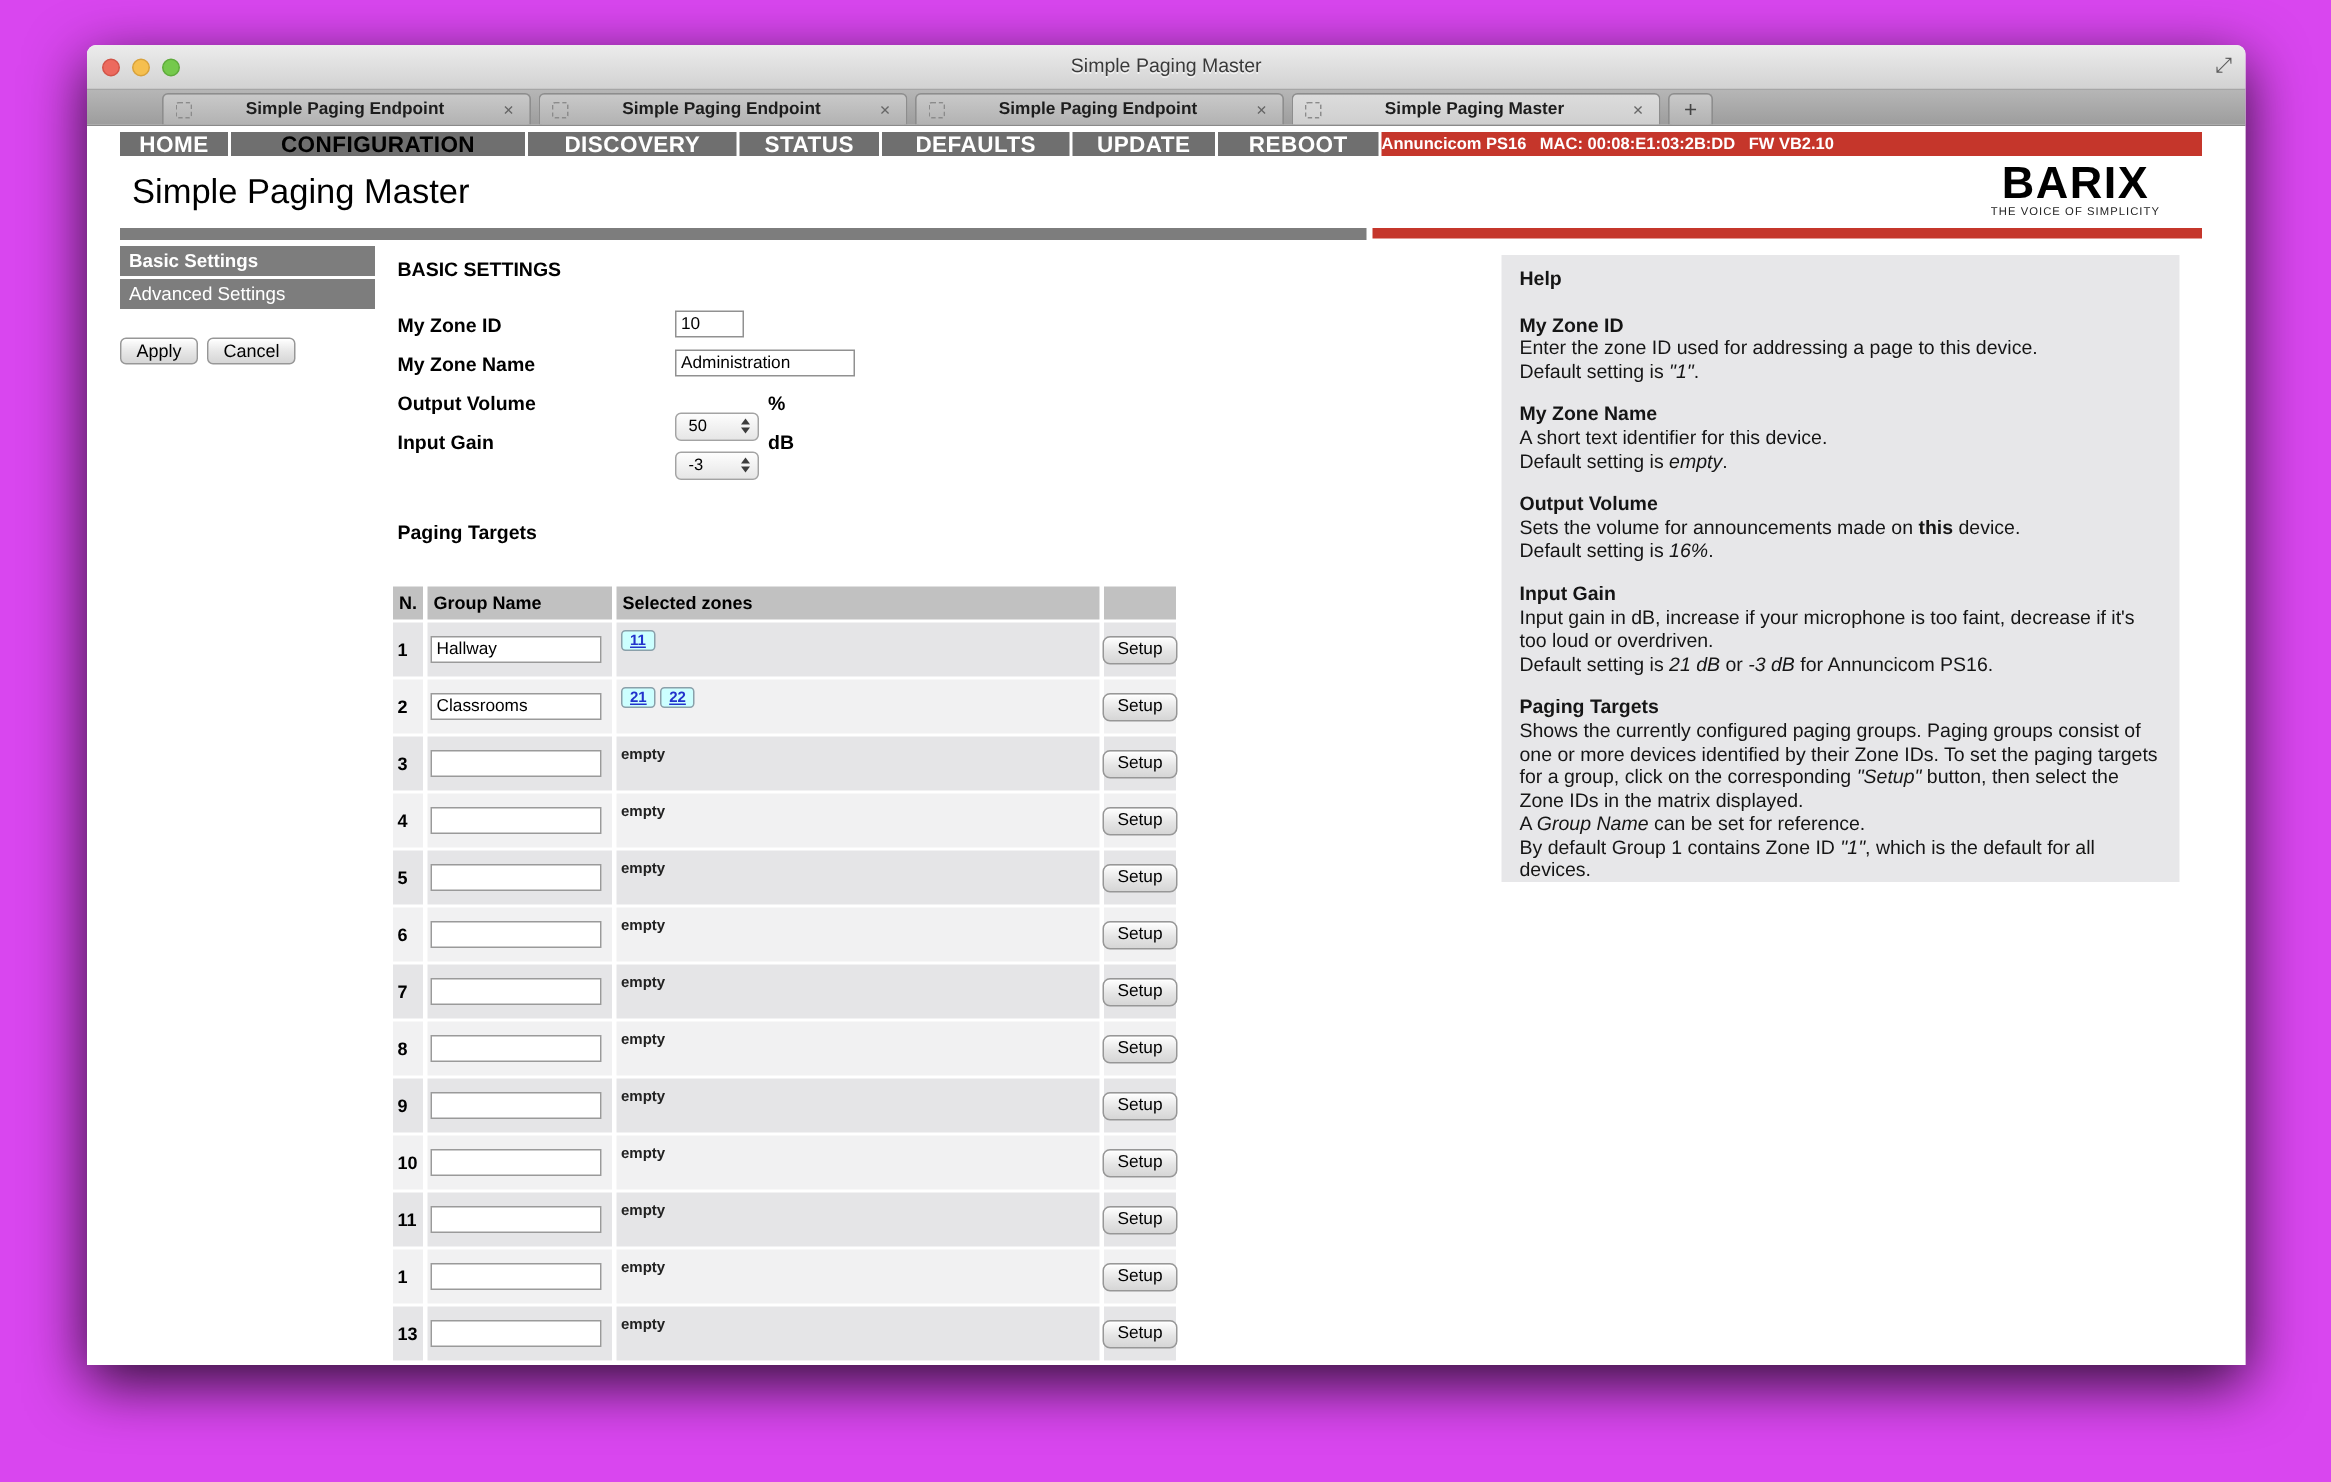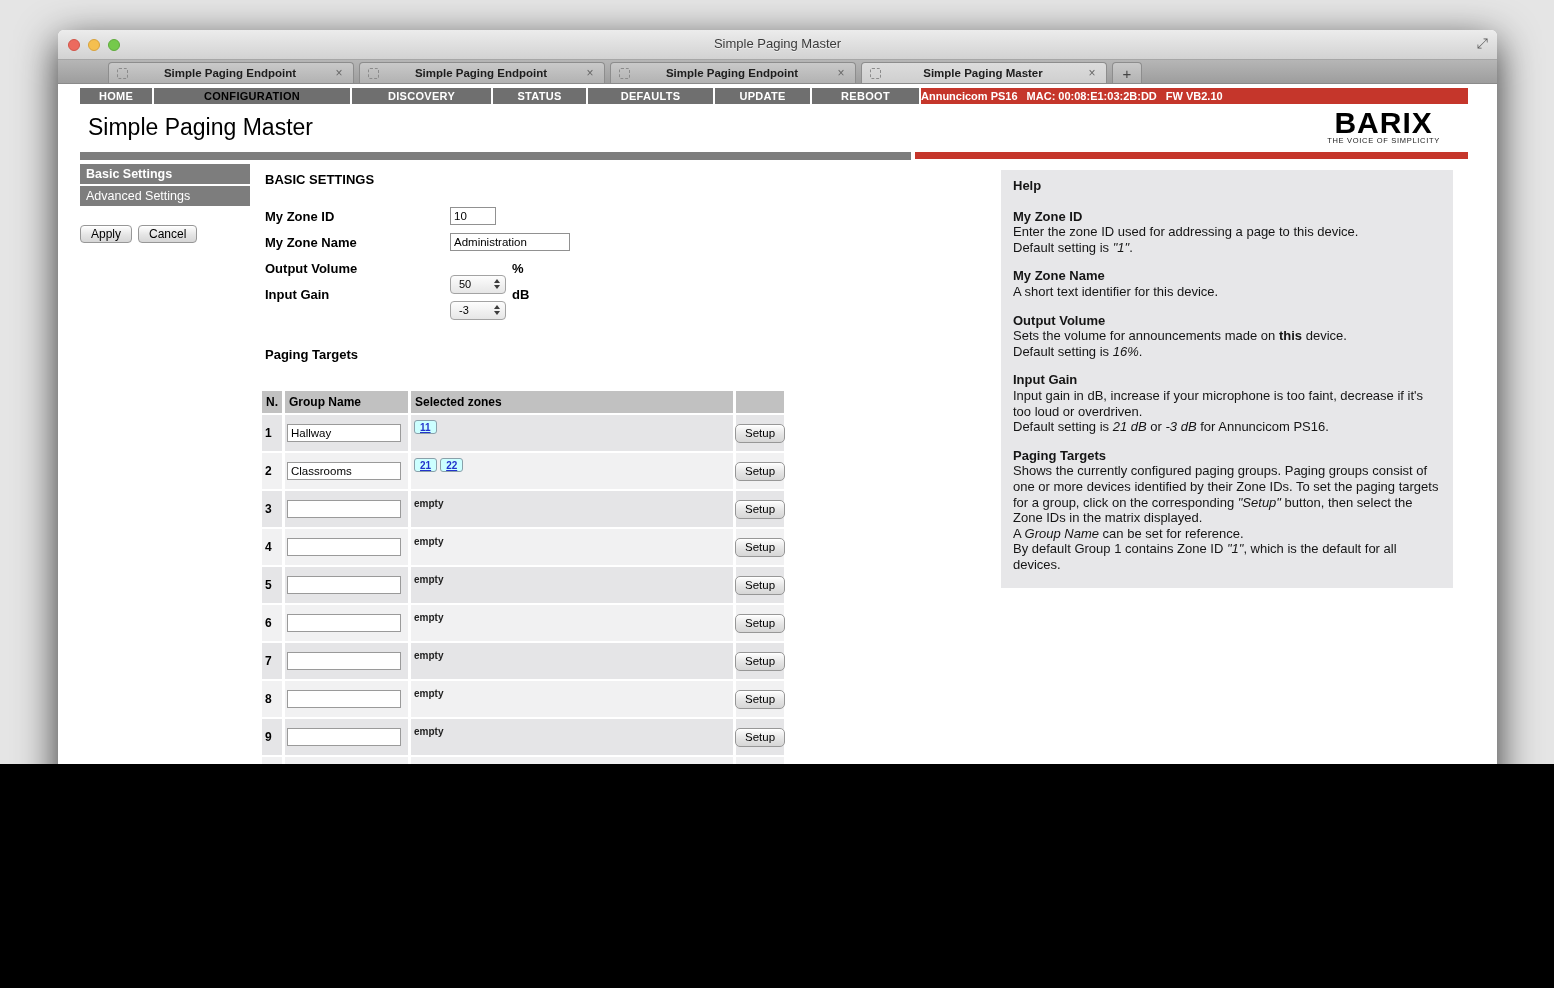--- a/index.html
+++ b/index.html
@@ -1,18 +1,18 @@
 <!DOCTYPE html>
 <html><head>
 <meta charset="utf-8">
 <style>
   * { box-sizing: border-box; margin: 0; padding: 0; }
   html,body { background:#000; }
   body { font-family:"Liberation Sans", sans-serif; }
-  #stage { position:relative; width:1554px; height:764px; background:#e5e5e5; overflow:hidden; }
+  #stage { position:relative; width:1554px; height:988px; background:#d946ef; overflow:hidden; }
 
   
   #window { position:absolute; left:58px; top:30px; width:1439px; height:880px;
     border-radius:6px 6px 0 0; overflow:hidden; box-shadow:0 12px 40px rgba(0,0,0,.8);
     background:#fff; }
   .titlebar { position:relative; height:30px;
     background:linear-gradient(#ececec,#d2d2d2); border-bottom:1px solid #a6a6a6; }
   .traffic { position:absolute; left:10px; top:9px; display:flex; gap:8px; }
   .light { width:12px; height:12px; border-radius:50%; display:inline-block; }
   .light.close { background:#ec6a5e; border:1px solid #d15549; }
@@ -37,21 +37,21 @@
   .tab-close { width:14px; margin-right:7px; font-size:12px; color:#666; text-align:center; }
   .newtab { width:30px; height:21px; border:1px solid #8d8d8d; border-bottom:none;
     border-radius:4px 4px 0 0; background:linear-gradient(#c9c9c9,#b2b2b2);
     display:flex; align-items:center; justify-content:center;
     font-size:15px; color:#444; }
 
   
   .page { position:absolute; top:54px; left:0; right:0; bottom:0; background:#fff; }
 
   .nav { position:absolute; left:22px; top:4px; width:1388px; height:16px; display:flex; gap:2px; }
-  .nav-item { background:#6f6f6f; color:#fff; font-size:11px; font-weight:bold;
+  .nav-item { background:#6f6f6f; color:#fff; font-size:15px; font-weight:bold;
     letter-spacing:.3px; display:flex; align-items:center; justify-content:center; flex:0 0 auto; }
   .nav-item.active { color:#000; }
   .nav-item:nth-child(1){width:72px} .nav-item:nth-child(2){width:196px}
   .nav-item:nth-child(3){width:139px} .nav-item:nth-child(4){width:93px}
   .nav-item:nth-child(5){width:125px} .nav-item:nth-child(6){width:95px}
   .nav-item:nth-child(7){width:107px}
   .nav-device { flex:1; background:#c5362b; color:#fff; font-size:11px; font-weight:bold;
     display:flex; align-items:center; gap:9px; padding-right:6px;
     white-space:nowrap; }
 
@@ -377,20 +377,21 @@
         </div>
 
       <div class="help">
         <div class="help-title">Help</div>
         <div id="help-body">
             <div class="help-heading">My Zone ID</div>
             <div><span>Enter the zone ID used for addressing a page to this device.</span></div>
             <div><span>Default setting is </span><span class="seg-i">"1"</span><span>.</span></div>
             <div class="help-heading">My Zone Name</div>
             <div><span>A short text identifier for this device.</span></div>
+            <div><span>Default setting is </span><span class="seg-i">empty</span><span>.</span></div>
             <div class="help-heading">Output Volume</div>
             <div><span>Sets the volume for announcements made on </span><span class="seg-b">this</span><span> device.</span></div>
             <div><span>Default setting is </span><span class="seg-i">16%</span><span>.</span></div>
             <div class="help-heading">Input Gain</div>
             <div><span>Input gain in dB, increase if your microphone is too faint, decrease if it's too loud or overdriven.</span></div>
             <div><span>Default setting is </span><span class="seg-i">21 dB</span><span> or </span><span class="seg-i">-3 dB</span><span> for Annuncicom PS16.</span></div>
             <div class="help-heading">Paging Targets</div>
             <div><span>Shows the currently configured paging groups. Paging groups consist of one or more devices identified by their Zone IDs. To set the paging targets for a group, click on the corresponding </span><span class="seg-i">"Setup"</span><span> button, then select the Zone IDs in the matrix displayed.</span></div>
             <div><span>A </span><span class="seg-i">Group Name</span><span> can be set for reference.</span></div>
             <div><span>By default Group 1 contains Zone ID </span><span class="seg-i">"1"</span><span>, which is the default for all devices.</span></div>

